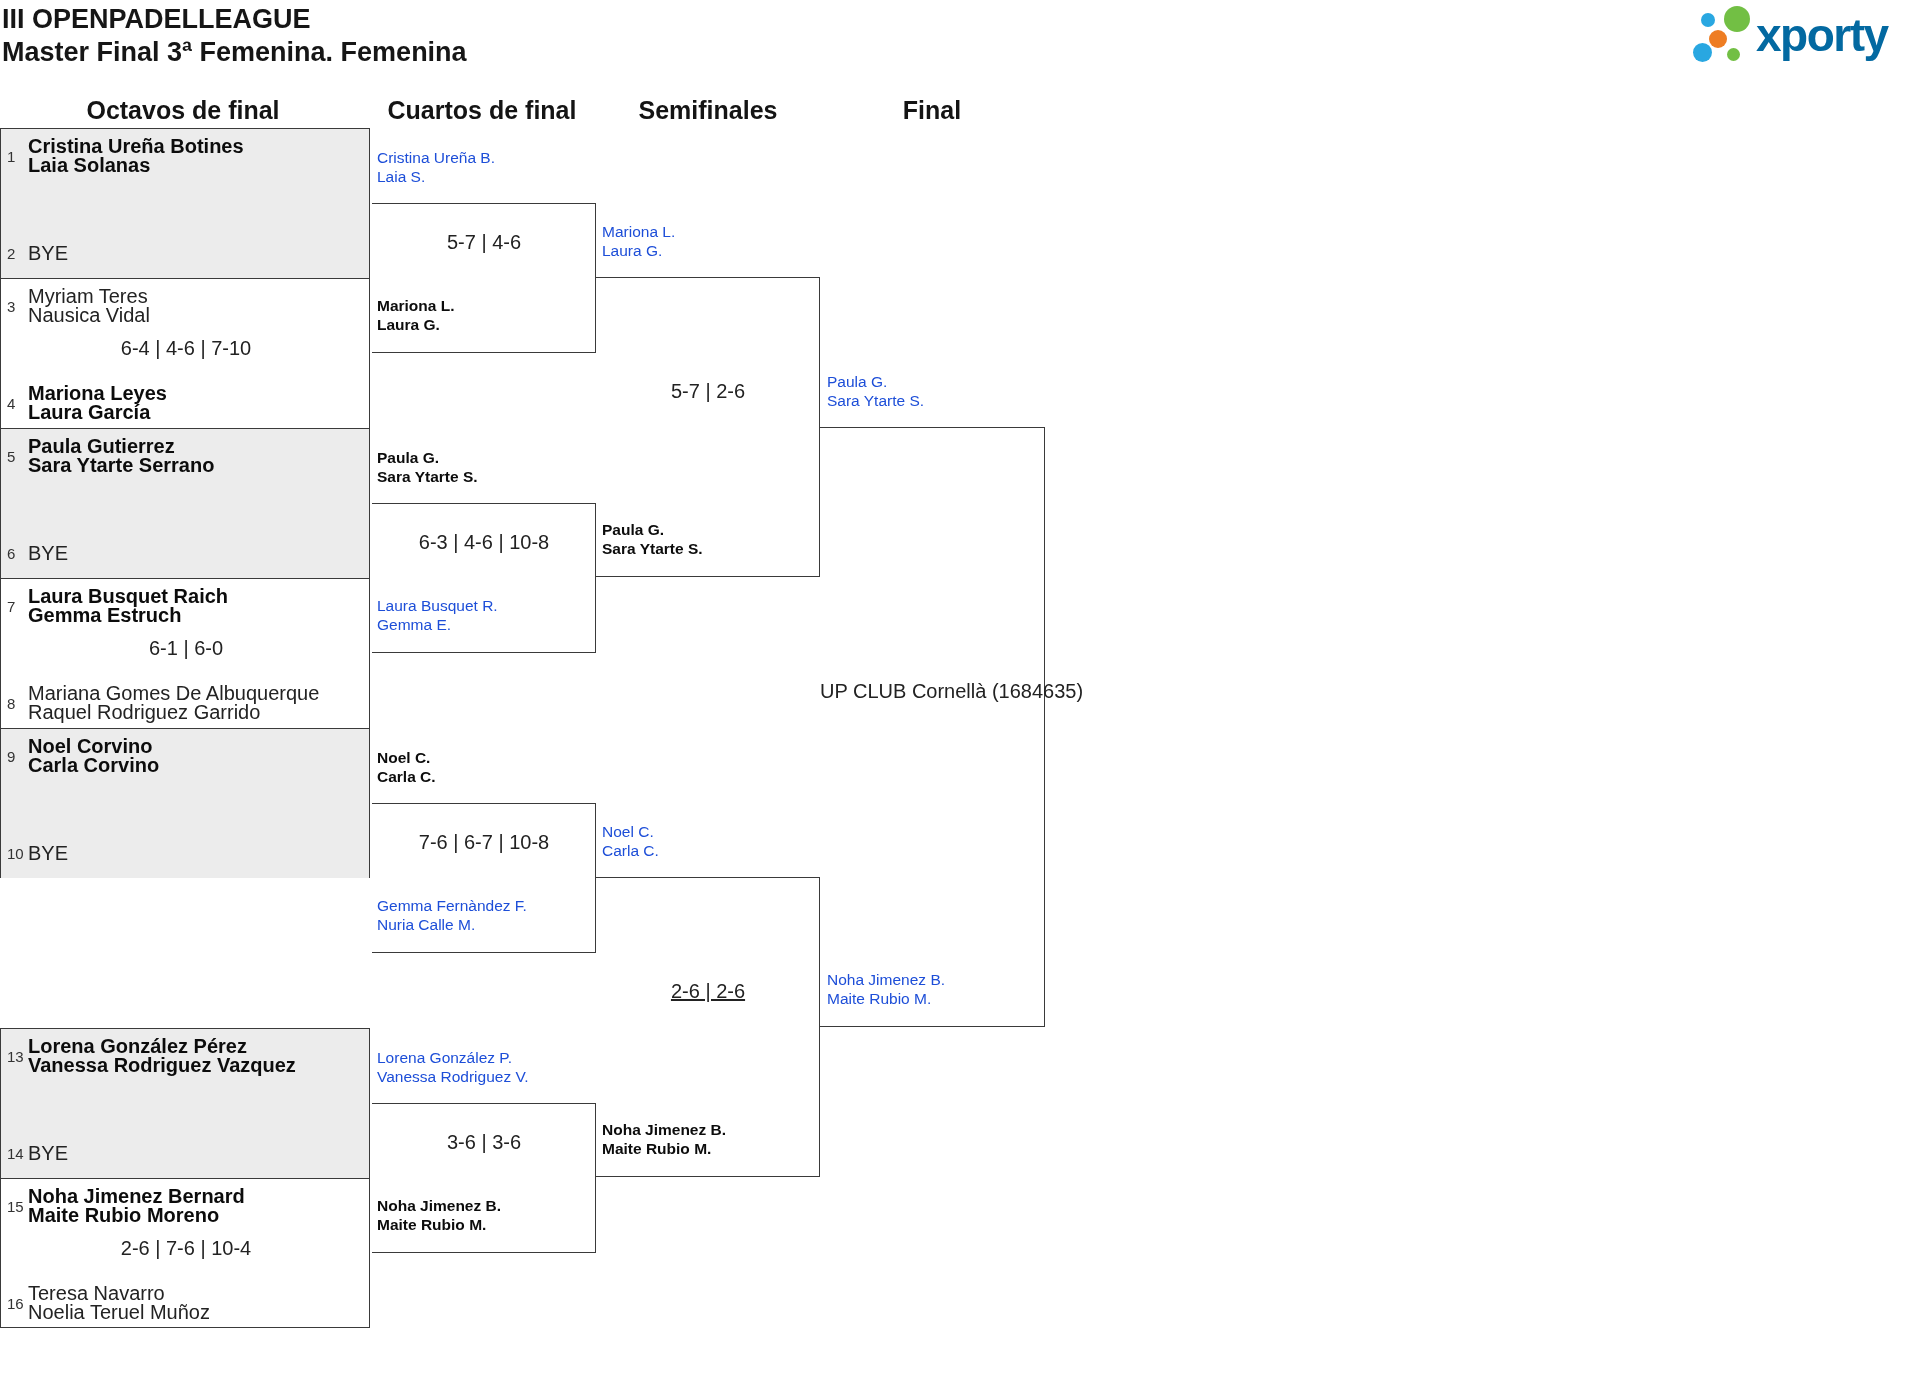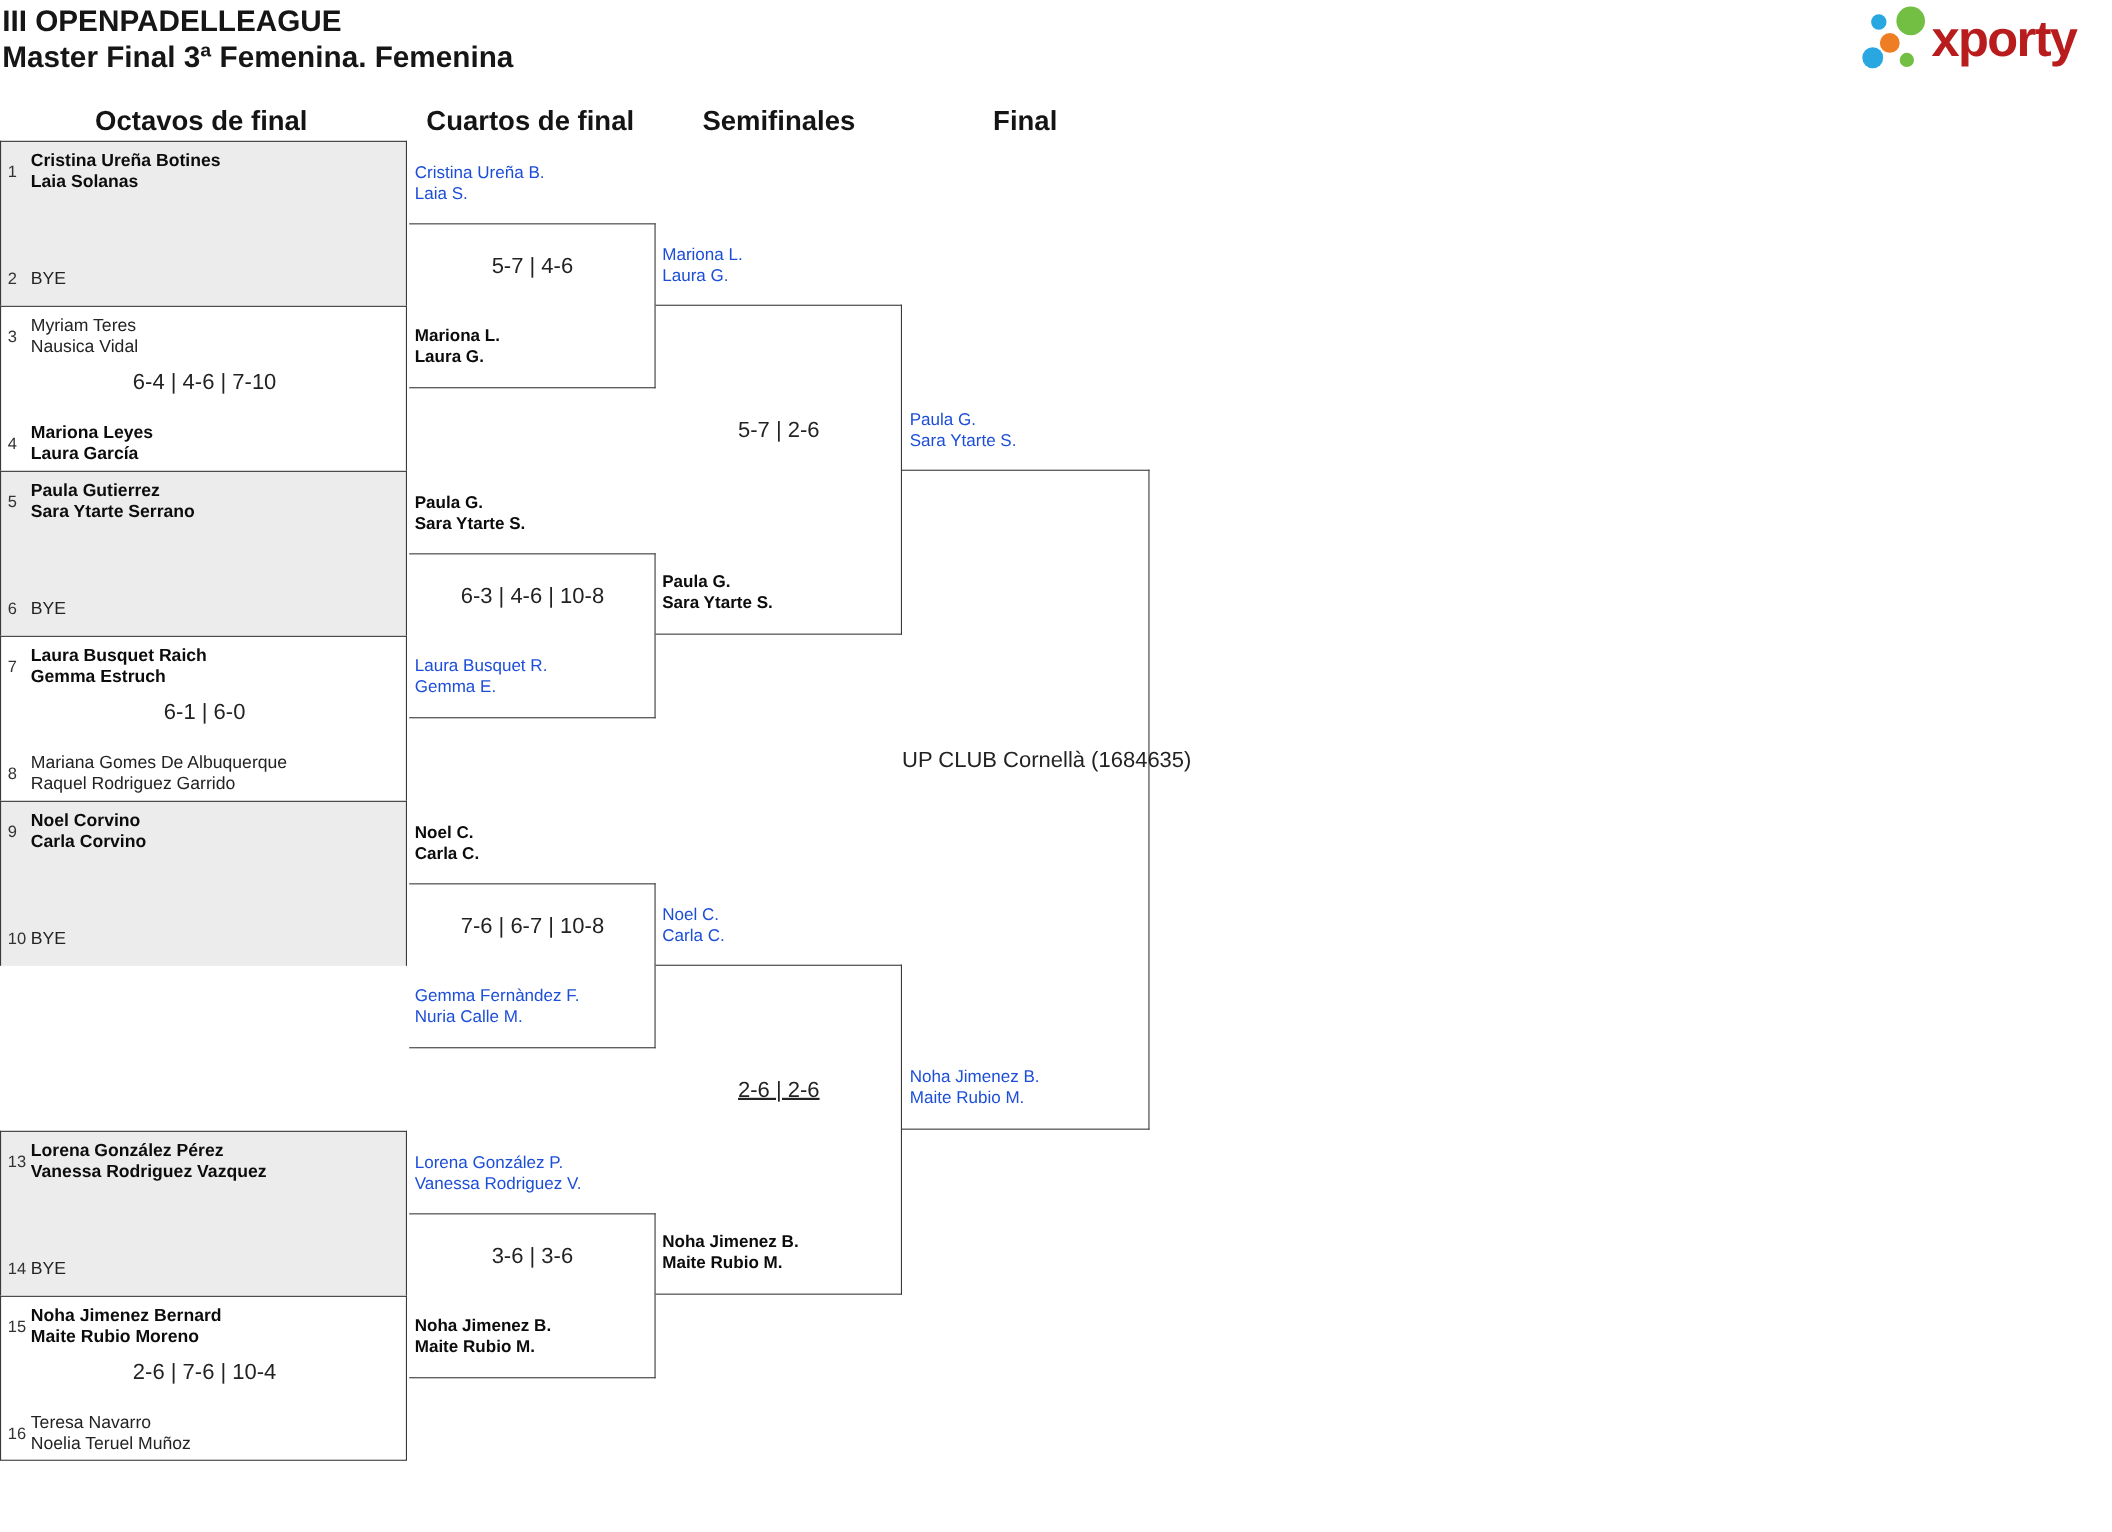--- a/index.html
+++ b/index.html
@@ -12,21 +12,21 @@
 
   
   .rh { position:absolute; top:96px; transform:translateX(-50%); font-size:25px; font-weight:bold; color:#141414; white-space:nowrap; }
 
   
   .og { position:absolute; left:0; width:370px; height:150px; border:1px solid #3a3a3a; border-bottom:none; background:#ffffff; }
   .og.gray { background:#ececec; }
   .og.last { border-bottom:1px solid #3a3a3a; }
   .seed { position:absolute; left:6px; width:20px; height:38px; display:flex; align-items:center; font-size:15px; color:#333; }
   .s-top { top:8px; } .s-bot { top:105px; }
-  .pn { position:absolute; left:27px; font-size:16px; line-height:19px; color:#232323; white-space:nowrap; }
+  .pn { position:absolute; left:27px; font-size:20px; line-height:19px; color:#232323; white-space:nowrap; }
   .p-top { top:8px; } .p-bot { top:105px; } .p-bot.single { top:115px; }
   .pn.b, .lbl.b { font-weight:bold; color:#0c0c0c; }
 
   
   .box { position:absolute; border:1px solid #3a3a3a; border-left:none; }
   .qf  { left:372px; width:224px; height:150px; }
   .sf  { left:596px; width:224px; height:300px; }
   .fin { left:820px; width:225px; height:600px; }
 
   
@@ -34,21 +34,21 @@
 
   
   .score { position:absolute; text-align:center; font-size:20px; line-height:19px; color:#222; white-space:nowrap; }
   .o-score { left:0; width:370px; top:60px; }
   .q-score { left:372px; width:224px; }
   .s-score { left:596px; width:224px; }
   .venue   { left:820px; width:225px; top:682px; }
 
   
   .dot { position:absolute; border-radius:50%; }
-  .logo-text { position:absolute; left:1756px; top:9px; font-size:46px; font-weight:bold; color:#b91c1c; letter-spacing:-1.5px; line-height:52px; }
+  .logo-text { position:absolute; left:1756px; top:9px; font-size:46px; font-weight:bold; color:#0369a1; letter-spacing:-1.5px; line-height:52px; }
 </style>
 </head>
 <body>
 
 <div id="canvas">
 
   <div class="title-line t1">III OPENPADELLEAGUE</div>
   <div class="title-line t2">Master Final 3ª Femenina. Femenina</div>
 
   <div>

